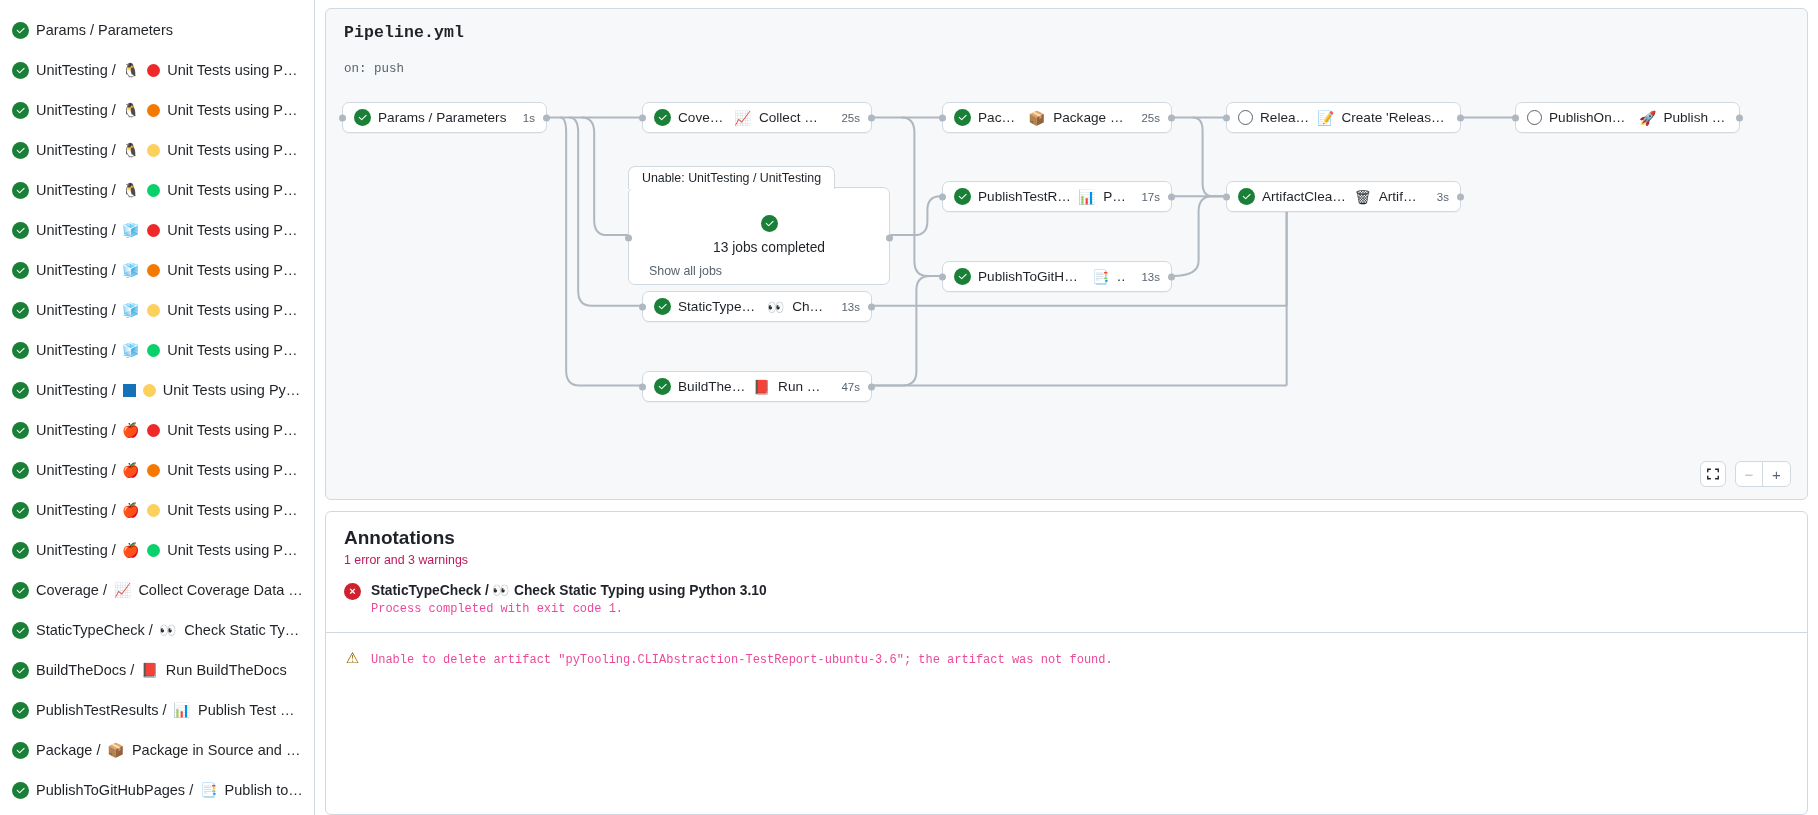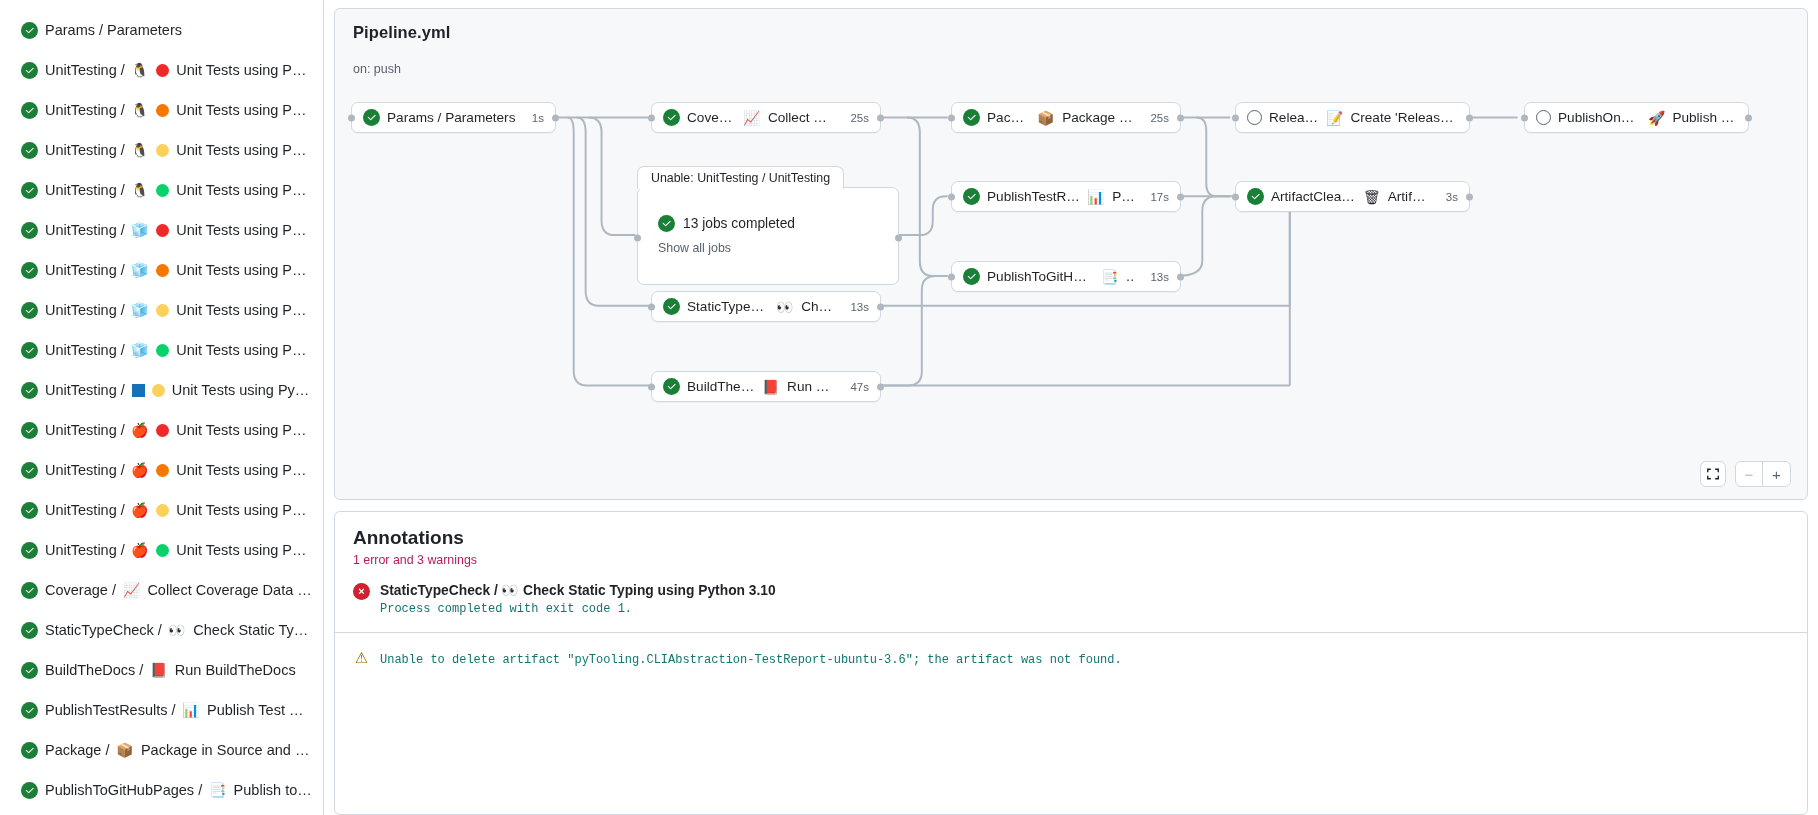--- a/index.html
+++ b/index.html
@@ -3,21 +3,21 @@
 <meta charset="utf-8">
 <style>
   * { box-sizing: border-box; margin: 0; padding: 0; }
   html, body {
     width: 1818px; height: 815px;
     background: #ffffff;
     font-family: "Liberation Sans", sans-serif;
     color: #1f2328;
     overflow: hidden;
   }
-  .app { display: flex; width: 1818px; height: 815px; padding-left: 9px; }
+  .app { display: flex; width: 1818px; height: 815px; }
 
   
   .sidebar {
     width: 315px; flex: 0 0 315px;
     height: 815px;
     background: #ffffff;
     border-right: 1px solid #d1d9e0;
     padding: 10px 0 0 0;
     overflow: hidden;
   }
@@ -80,21 +80,21 @@
 
   .graph-panel {
     position: relative;
     height: 492px;
     background: #f6f8fa;
     border: 1px solid #d1d9e0;
     border-radius: 6px;
     overflow: hidden;
     flex: 0 0 auto;
   }
-  .graph-header { padding: 14px 0 0 18px; }
+  .graph-header { padding: 14px 0 0 18px; font-family: Liberation Mono, monospace; }
   .wf-title { font-size: 16.5px; font-weight: 600; color: #1f2328; letter-spacing: .1px; }
   .wf-sub { font-size: 12.5px; color: #59636e; margin-top: 20px; }
 
   .canvas { position: absolute; inset: 0; }
   svg.edges { position: absolute; left: 0; top: 0; width: 100%; height: 100%; pointer-events: none; }
 
   .node {
     position: absolute;
     background: #ffffff;
     border: 1px solid #d1d9e0;
@@ -131,21 +131,21 @@
     background: #ffffff;
     border: 1px solid #d1d9e0;
     border-bottom: none;
     border-radius: 7px 7px 0 0;
     padding: 0 13px;
     display: flex; align-items: center;
     font-size: 12.4px; color: #1f2328;
     white-space: nowrap;
   }
   .matrix-body { padding: 27px 0 0 20px; }
-  .matrix-row { display: flex; align-items: center; gap: 8px; font-size: 13.8px; }
+  .matrix-row { display: flex; align-items: center; gap: 8px; font-size: 13.8px; flex-direction: column; }
   .matrix-link { margin-top: 9px; font-size: 12.4px; color: #59636e; cursor: pointer; }
 
   
   .zoom-controls {
     position: absolute; right: 16px; bottom: 12px;
     display: flex; align-items: center; gap: 9px;
   }
   .btn-fit {
     width: 26px; height: 26px;
     background: #ffffff; border: 1px solid #d1d9e0; border-radius: 6px;
@@ -169,21 +169,21 @@
   .annot-count { font-size: 12.4px; color: #be185d; margin-top: 4px; }
   .annot-row {
     display: flex; gap: 10px;
     padding: 16px 18px 16px 18px;
   }
   .annot-row + .annot-row { border-top: 1px solid #d1d9e0; }
   .annot-body { min-width: 0; }
   .annot-name { font-size: 13.8px; font-weight: 600; color: #1f2328; white-space: nowrap; }
   .annot-msg {
     font-family: "Liberation Mono", monospace;
-    font-size: 12px; color: #0f766e; margin-top: 4px; white-space: nowrap;
+    font-size: 12px; color: #ec4899; margin-top: 4px; white-space: nowrap;
   }
 </style>
 </head>
 <body>
 
 <div class="app">
 
   <div class="sidebar" id="sidebar">
       <div class="job-item">
         <span class="ico-success">

